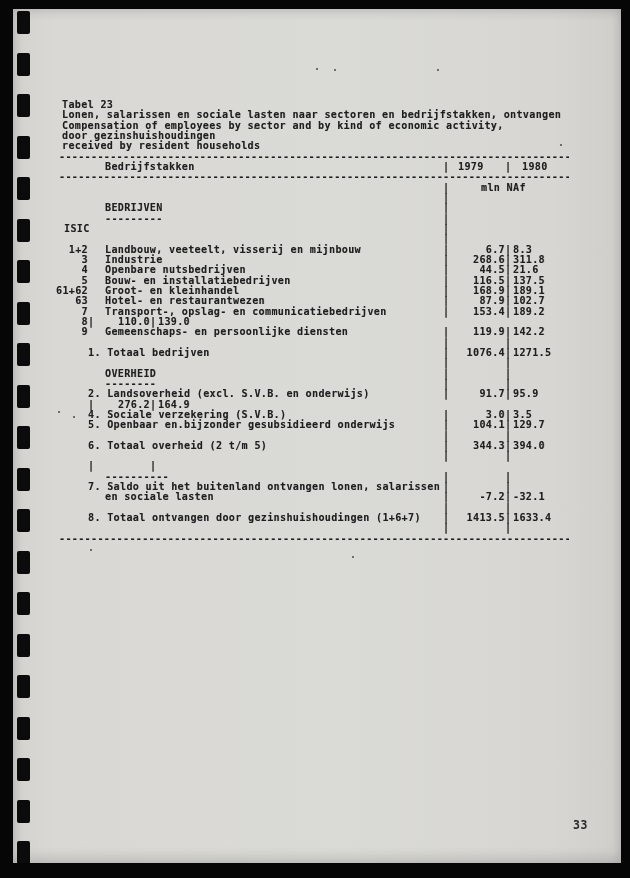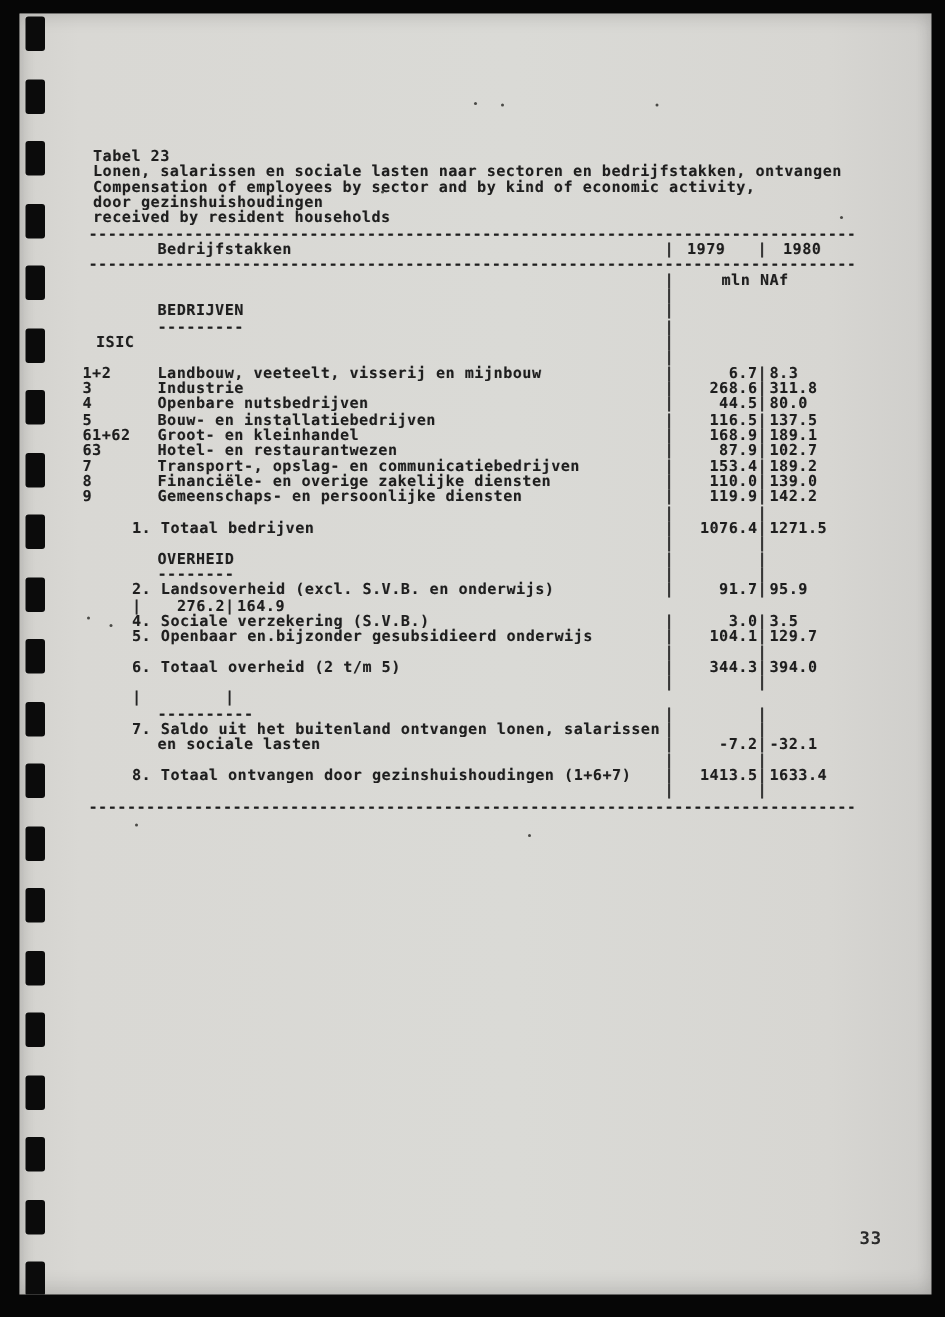--- a/index.html
+++ b/index.html
@@ -8,21 +8,21 @@
   .paper{position:absolute;left:13px;top:9px;width:608px;height:854px;overflow:hidden;
          background:linear-gradient(90deg,#d3d2ce 0px,#d9d8d4 40px,#dadad6 330px,#d7d6d2 540px,#cfcecb 608px);
          box-shadow:inset 0 4px 10px rgba(0,0,0,0.10), inset 0 -6px 12px rgba(0,0,0,0.12);}
   .hole{position:absolute;left:4px;width:13px;height:23px;background:#0b0b0b;border-radius:2px;}
   .tbl{position:absolute;left:42px;top:91px;width:520px;}
   .ln{display:flex;height:10.33px;line-height:10.5px;font-size:10px;font-weight:bold;
       letter-spacing:0.38px;color:#1e1e1e;white-space:pre;
       text-shadow:0.3px 0.3px 0 rgba(40,40,40,0.35);}
   .tx{padding-left:7px;}
   .hrx{padding-left:4px;width:514px;overflow:hidden;box-sizing:border-box;}
-  .code{width:33px;text-align:left;flex:none;}
+  .code{width:33px;text-align:right;flex:none;}
   .lbl{width:355px;padding-left:17px;box-sizing:border-box;flex:none;overflow:visible;}
   .lbl.num{padding-left:0;}
   .b{width:8px;flex:none;color:#242424;}
   .v1{width:54px;text-align:right;flex:none;}
   .v2{width:55px;flex:none;}
   .cw{width:388px;flex:none;box-sizing:border-box;}
   .hd-l{width:388px;padding-left:50px;box-sizing:border-box;flex:none;}
   .hd-y{text-align:left;padding-left:7px;box-sizing:border-box;}
   .hd-y2{text-align:left;padding-left:9px;box-sizing:border-box;}
   .mln{padding-left:30px;}
@@ -69,26 +69,26 @@
         <div class="ln"><span class="hd-l">Bedrijfstakken</span><span class="b">|</span><span class="v1 hd-y">1979</span><span class="b">|</span><span class="v2 hd-y2">1980</span></div>
         <div class="ln"><span class="hrx">--------------------------------------------------------------------------------</span></div>
         <div class="ln"><span class="cw"></span><span class="b">|</span><span class="mln">mln NAf</span></div>
         <div class="ln"><span class="code"></span><span class="lbl"></span><span class="b">|</span><span class="v1"></span><span class="b"></span><span class="v2"></span></div>
         <div class="ln"><span class="code"></span><span class="lbl">BEDRIJVEN</span><span class="b">|</span><span class="v1"></span><span class="b"></span><span class="v2"></span></div>
         <div class="ln"><span class="code"></span><span class="lbl">---------</span><span class="b">|</span><span class="v1"></span><span class="b"></span><span class="v2"></span></div>
         <div class="ln"><span class="icx">ISIC</span><span class="b">|</span></div>
         <div class="ln"><span class="code"></span><span class="lbl"></span><span class="b">|</span><span class="v1"></span><span class="b"></span><span class="v2"></span></div>
         <div class="ln"><span class="code">1+2</span><span class="lbl">Landbouw, veeteelt, visserij en mijnbouw</span><span class="b">|</span><span class="v1">6.7</span><span class="b">|</span><span class="v2">8.3</span></div>
         <div class="ln"><span class="code">3</span><span class="lbl">Industrie</span><span class="b">|</span><span class="v1">268.6</span><span class="b">|</span><span class="v2">311.8</span></div>
-        <div class="ln"><span class="code">4</span><span class="lbl">Openbare nutsbedrijven</span><span class="b">|</span><span class="v1">44.5</span><span class="b">|</span><span class="v2">80.0</span></div>
+        <div class="ln"><span class="code">4</span><span class="lbl">Openbare nutsbedrijven</span><span class="b">|</span><span class="v1">44.5</span><span class="b">|</span><span class="v2">21.6</span></div>
         <div class="ln"><span class="code">5</span><span class="lbl">Bouw- en installatiebedrijven</span><span class="b">|</span><span class="v1">116.5</span><span class="b">|</span><span class="v2">137.5</span></div>
         <div class="ln"><span class="code">61+62</span><span class="lbl">Groot- en kleinhandel</span><span class="b">|</span><span class="v1">168.9</span><span class="b">|</span><span class="v2">189.1</span></div>
         <div class="ln"><span class="code">63</span><span class="lbl">Hotel- en restaurantwezen</span><span class="b">|</span><span class="v1">87.9</span><span class="b">|</span><span class="v2">102.7</span></div>
         <div class="ln"><span class="code">7</span><span class="lbl">Transport-, opslag- en communicatiebedrijven</span><span class="b">|</span><span class="v1">153.4</span><span class="b">|</span><span class="v2">189.2</span></div>
-        <div class="ln"><span class="code">8</span><span class="lbl">Financiële- en overige zakelijke diensten</span><span class="b">|</span><span class="v1">110.0</span><span class="b">|</span><span class="v2">139.0</span></div>
+        <div class="ln"><span class="code">8</span><span class="b">|</span><span class="v1">110.0</span><span class="b">|</span><span class="v2">139.0</span></div>
         <div class="ln"><span class="code">9</span><span class="lbl">Gemeenschaps- en persoonlijke diensten</span><span class="b">|</span><span class="v1">119.9</span><span class="b">|</span><span class="v2">142.2</span></div>
         <div class="ln"><span class="code"></span><span class="lbl"></span><span class="b">|</span><span class="v1"></span><span class="b">|</span><span class="v2"></span></div>
         <div class="ln"><span class="code"></span><span class="lbl num">1. Totaal bedrijven</span><span class="b">|</span><span class="v1">1076.4</span><span class="b">|</span><span class="v2">1271.5</span></div>
         <div class="ln"><span class="code"></span><span class="lbl"></span><span class="b">|</span><span class="v1"></span><span class="b">|</span><span class="v2"></span></div>
         <div class="ln"><span class="code"></span><span class="lbl">OVERHEID</span><span class="b">|</span><span class="v1"></span><span class="b">|</span><span class="v2"></span></div>
         <div class="ln"><span class="code"></span><span class="lbl">--------</span><span class="b">|</span><span class="v1"></span><span class="b">|</span><span class="v2"></span></div>
         <div class="ln"><span class="code"></span><span class="lbl num">2. Landsoverheid (excl. S.V.B. en onderwijs)</span><span class="b">|</span><span class="v1">91.7</span><span class="b">|</span><span class="v2">95.9</span></div>
         <div class="ln"><span class="code"></span><span class="b">|</span><span class="v1">276.2</span><span class="b">|</span><span class="v2">164.9</span></div>
         <div class="ln"><span class="code"></span><span class="lbl num">4. Sociale verzekering (S.V.B.)</span><span class="b">|</span><span class="v1">3.0</span><span class="b">|</span><span class="v2">3.5</span></div>
         <div class="ln"><span class="code"></span><span class="lbl num">5. Openbaar en.bijzonder gesubsidieerd onderwijs</span><span class="b">|</span><span class="v1">104.1</span><span class="b">|</span><span class="v2">129.7</span></div>

